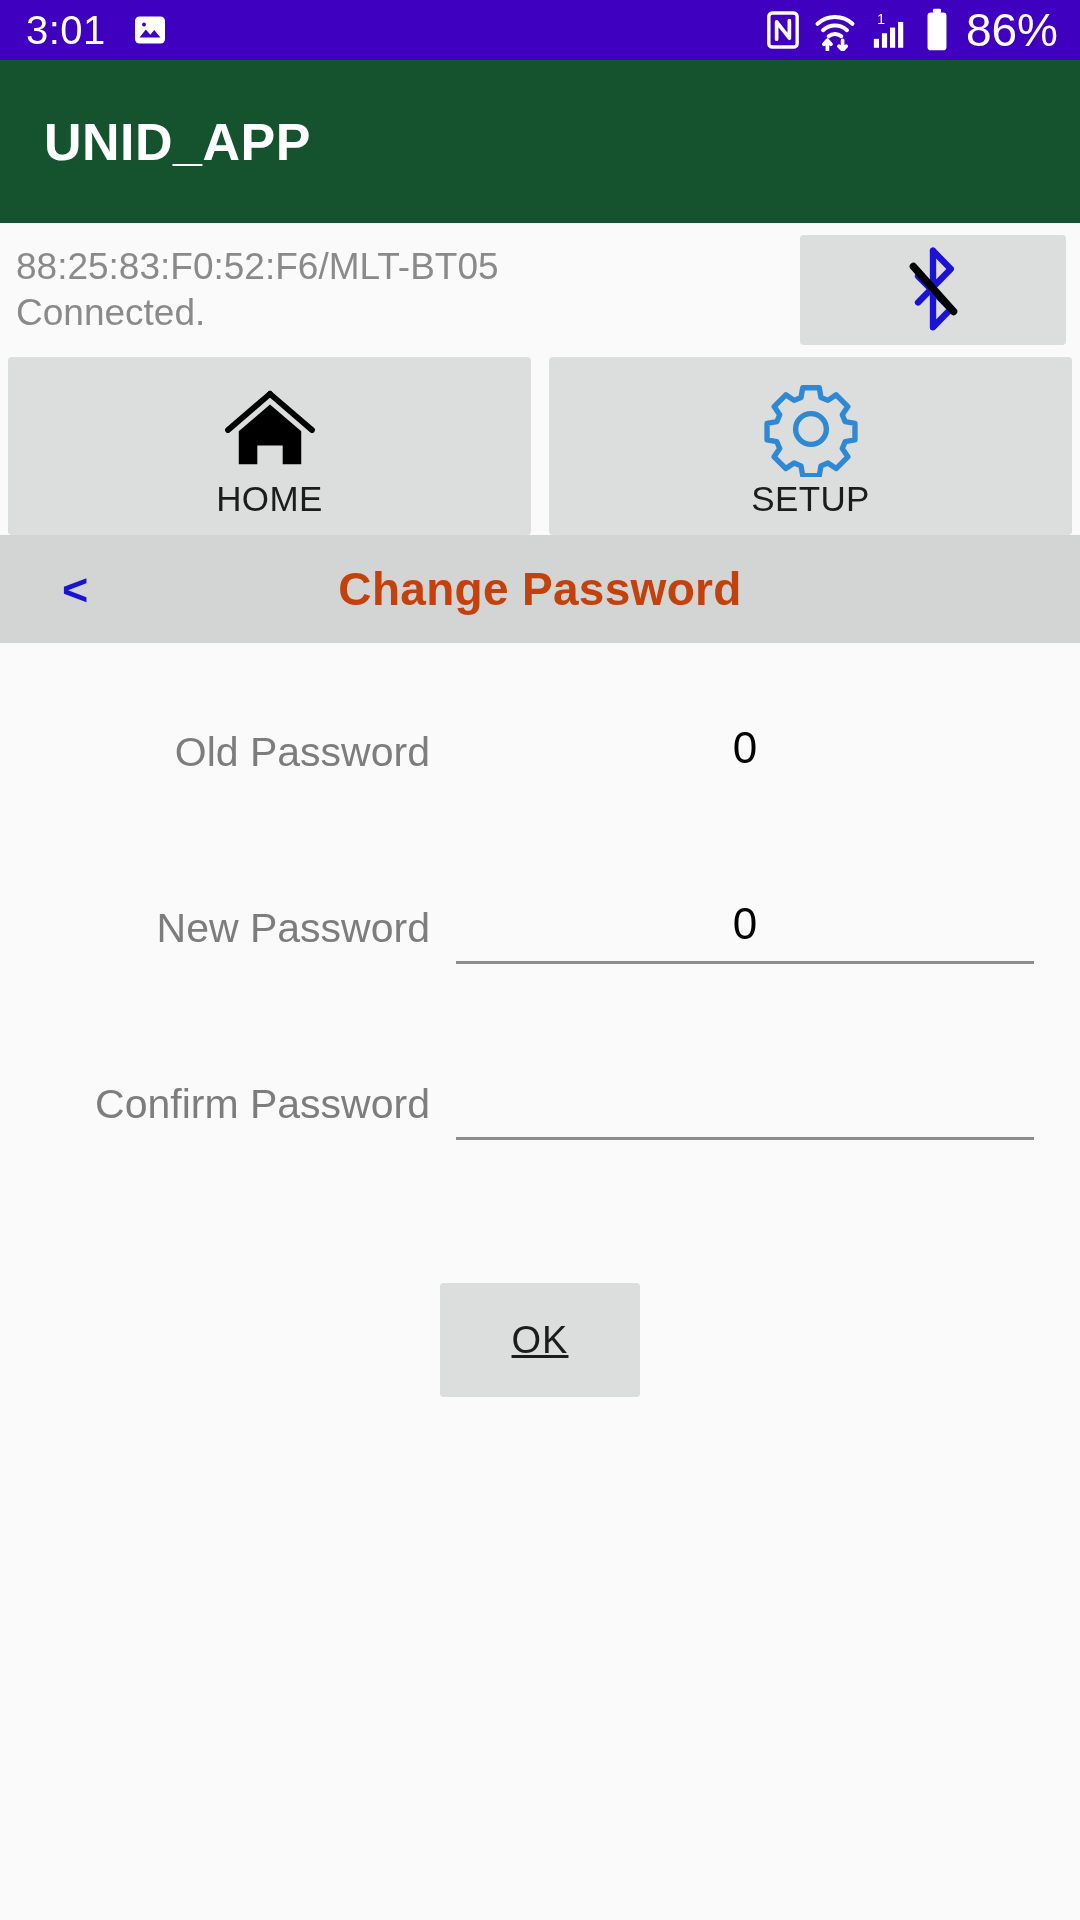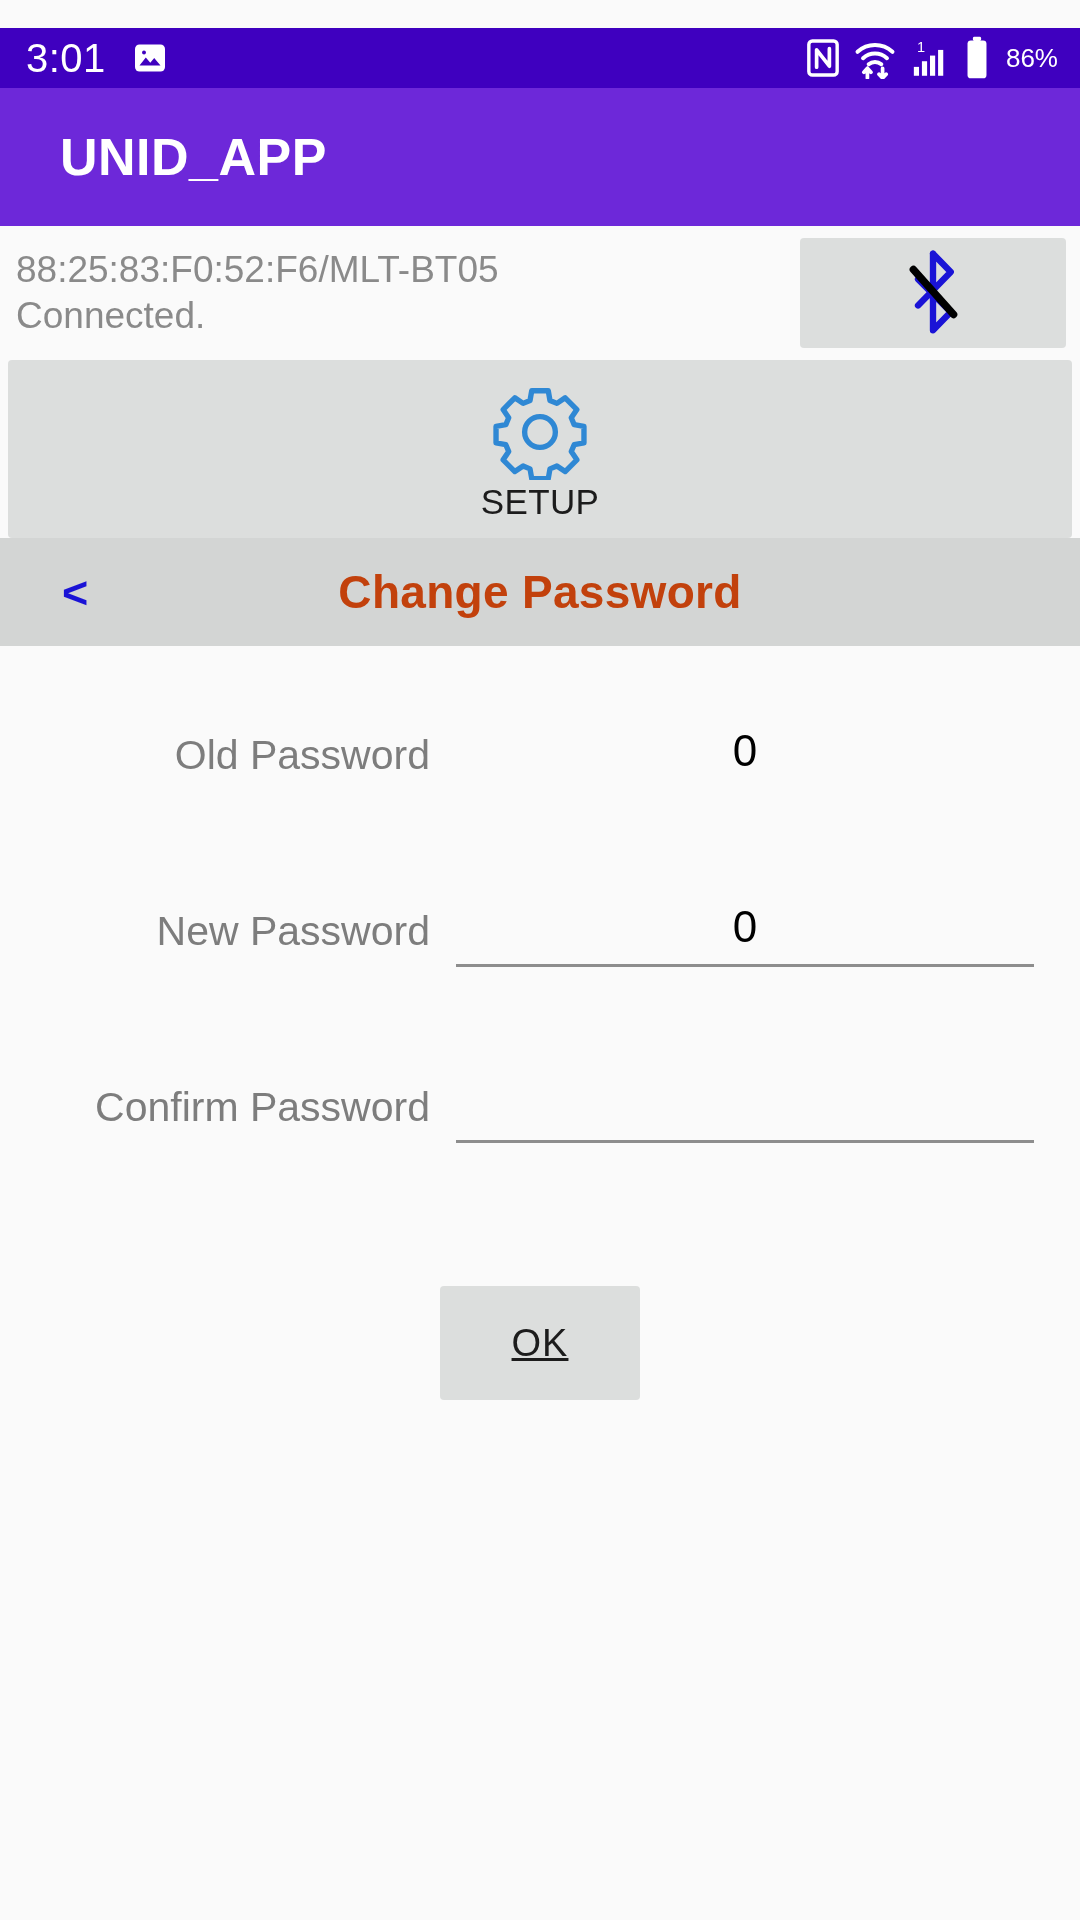--- a/index.html
+++ b/index.html
@@ -17,55 +17,54 @@
   }
 
   
   .status-bar {
     height: 60px;
     background: #3f00bf;
     display: flex;
     align-items: center;
     padding: 0 22px 0 26px;
     color: #ffffff;
-    margin-top: 28px;
   }
   .status-time {
     font-size: 40px;
     font-weight: 400;
     letter-spacing: 0.5px;
     line-height: 1;
   }
   .status-left-icons {
     display: flex;
     align-items: center;
     margin-left: 26px;
   }
   .status-right {
     margin-left: auto;
     display: flex;
     align-items: center;
     gap: 14px;
   }
   .status-right svg, .status-left-icons svg { display: block; }
   .battery-pct {
-    font-size: 26px;
+    font-size: 46px;
     font-weight: 500;
     letter-spacing: 0px;
     line-height: 1;
     margin-left: 2px;
   }
 
   
   .app-bar {
-    height: 138px;
-    background: #6d28d9;
-    display: flex;
-    align-items: center;
-    padding-left: 60px;
+    height: 163px;
+    background: #14532d;
+    display: flex;
+    align-items: center;
+    padding-left: 44px;
   }
   .app-title {
     color: #ffffff;
     font-size: 52px;
     font-weight: 700;
     letter-spacing: 0.5px;
   }
 
   
   .device-row {
@@ -292,20 +291,30 @@
       <svg width="78" height="86" viewBox="0 0 40 46">
         <path d="M11.5 13.5L28.5 32.5M20 2.5v41l9.5-9.8L12 16.2M20 2.5l9.5 9.8L12 30.2" fill="none" stroke="#1a13d6" stroke-width="3.4" stroke-linecap="round" stroke-linejoin="round"></path>
         <line x1="9.5" y1="11" x2="31" y2="35" stroke="#000000" stroke-width="4" stroke-linecap="round"></line>
       </svg>
     </span>
   </button>
 </div>
 
 <div class="nav-row">
 
+  <button class="nav-btn">
+    <span class="nav-icon">
+      <svg width="94" height="82" viewBox="0 0 48 42">
+        <path d="M24 3L2.5 21.5" fill="none" stroke="#000" stroke-width="3" stroke-linecap="round"></path>
+        <path d="M24 3l21.5 18.5" fill="none" stroke="#000" stroke-width="3" stroke-linecap="round"></path>
+        <path d="M24 8.5L8 22.2V39h9.5v-9.5h13V39H40V22.2z" fill="#000"></path>
+      </svg>
+    </span>
+    <span class="nav-label">HOME</span>
+  </button>
 
 
   <button class="nav-btn">
     <span class="nav-icon">
       <svg width="96" height="96" viewBox="0 0 50 50">
         <path d="M20.7 3.5h8.6l.9 5.1 3.6 1.5 4.3-2.9 6.1 6.1-2.9 4.3 1.5 3.6 5.1.9v8.6l-5.1.9-1.5 3.6 2.9 4.3-6.1 6.1-4.3-2.9-3.6 1.5-.9 5.1h-8.6l-.9-5.1-3.6-1.5-4.3 2.9-6.1-6.1 2.9-4.3-1.5-3.6-5.1-.9v-8.6l5.1-.9 1.5-3.6-2.9-4.3 6.1-6.1 4.3 2.9 3.6-1.5z" fill="none" stroke="#2f88d4" stroke-width="2.8" stroke-linejoin="round"></path>
         <circle cx="25" cy="25" r="8" fill="none" stroke="#2f88d4" stroke-width="2.8"></circle>
       </svg>
     </span>
     <span class="nav-label">SETUP</span>

